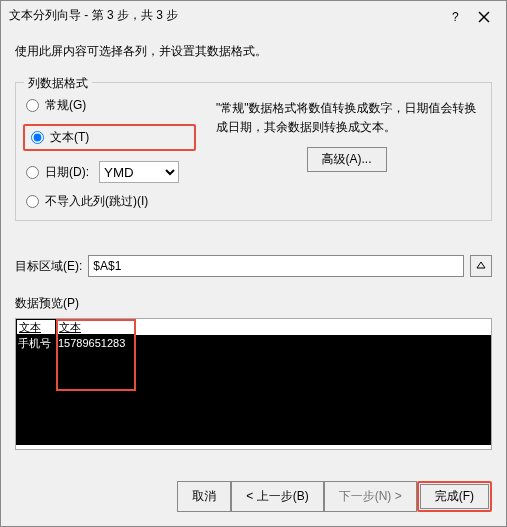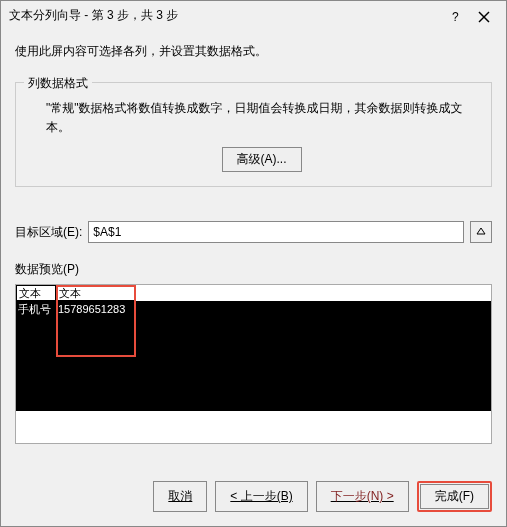--- a/index.html
+++ b/index.html
@@ -19,33 +19,33 @@
 .sel-text { border: 2px solid #e74c3c; border-radius: 2px; padding: 3px 6px; margin-left: -3px; display: inline-flex; align-items: center; gap: 6px; }
 select.ymd { height: 22px; width: 80px; border: 1px solid #aaa; background: #fff; margin-left: 4px; }
 .col-right { flex: 1; padding: 8px 4px 4px 20px; }
 .desc { line-height: 1.6; margin-bottom: 10px; }
 .adv-row { text-align: center; }
 .btn-std { border: 1px solid #888; background: #efefef; padding: 3px 14px; font-size: 12px; cursor: default; }
 .dest-row { display: flex; align-items: center; gap: 6px; margin: 26px 0 18px 0; }
 .dest-row .txt { border: 1px solid #888; flex: 1; height: 22px; padding: 0 4px; font-size: 12px; background: #fff; }
 .arrow-btn { border: 1px solid #888; width: 22px; height: 22px; display: flex; align-items: center; justify-content: center; background: #efefef; }
 .preview-label { margin-bottom: 6px; }
-.preview-box { border: 1px solid #aaa; background: #fff; height: 160px; overflow: auto; position: relative; }
+.preview-box { border: 1px solid #aaa; background: #fff; height: 132px; overflow: auto; position: relative; text-decoration: underline; }
 .preview-inner { position: relative; width: 100%; min-height: 130px; }
 .header-row { display: flex; }
 .hdr-cell { border: 1px solid #000; border-right: 1px solid #000; background: #fff; padding: 0 2px; height: 16px; display: flex; align-items: center; font-size: 11px; }
 .hdr-cell.c1 { width: 40px; }
 .hdr-cell.c2 { min-width: 80px; flex-shrink: 0; }
 .body-rows { background: #000; color: #fff; display: flex; min-height: 110px; }
 .data-cell { padding: 0 2px; font-size: 11px; height: 16px; display: flex; align-items: center; }
 .body-col1 { width: 40px; }
 .body-col2 { min-width: 80px; }
 .red-overlay { position: absolute; border: 2px solid #e74c3c; pointer-events: none; }
-.footer { display: flex; justify-content: flex-end; gap: 8px; padding: 10px 14px 14px 0; text-decoration: underline; }
-.footer .btn-std[disabled] { color: #7f1d1d; }
+.footer { display: flex; justify-content: flex-end; padding: 10px 14px 14px 0; }
+.footer .btn-std[disabled] { color: #737373; }
 .finish-wrap { border: 2px solid #e74c3c; border-radius: 2px; padding: 1px; }
 </style>
 </head>
 <body>
 
 <div class="dialog">
   <div class="titlebar">
     <div class="title">文本分列向导 - 第 3 步，共 3 步</div>
     <div class="btn">
         <svg width="12" height="12">
@@ -58,20 +58,41 @@
           <line x1="11" y1="1" x2="1" y2="11" stroke="#000" stroke-width="1.5"></line>
         </svg>
       </div>
   </div>
 
   <div class="content">
     <div class="instr">使用此屏内容可选择各列，并设置其数据格式。</div>
 
     <div class="group">
       <div class="group-title">列数据格式</div>
+      <div class="col-left">
+        <label class="radio-row">
+          <input type="radio" name="fmt" style="">
+            <span>常规(G)</span>
+        </label>
+        <div class="sel-text">
+          <label class="radio-row">
+            <input type="radio" name="fmt" checked="" style="">
+              <span>文本(T)</span>
+          </label>
+        </div>
+        <label class="radio-row">
+          <input type="radio" name="fmt" style="">
+            <span>日期(D):</span>
+          <select class="ymd"><option>YMD</option></select>
+        </label>
+        <label class="radio-row">
+          <input type="radio" name="fmt" style="">
+            <span>不导入此列(跳过)(I)</span>
+        </label>
+      </div>
       <div class="col-right">
         <div class="desc">"常规"数据格式将数值转换成数字，日期值会转换成日期，其余数据则转换成文本。</div>
         <div class="adv-row">
           <button class="btn-std">高级(A)...</button>
         </div>
       </div>
     </div>
 
     <div class="dest-row">
       <span>目标区域(E):</span>

